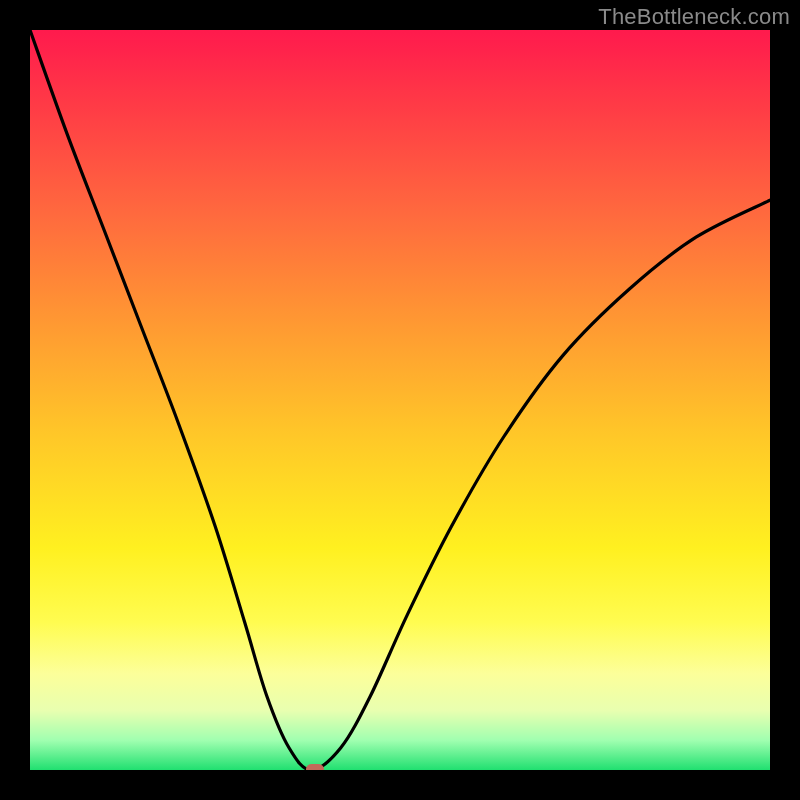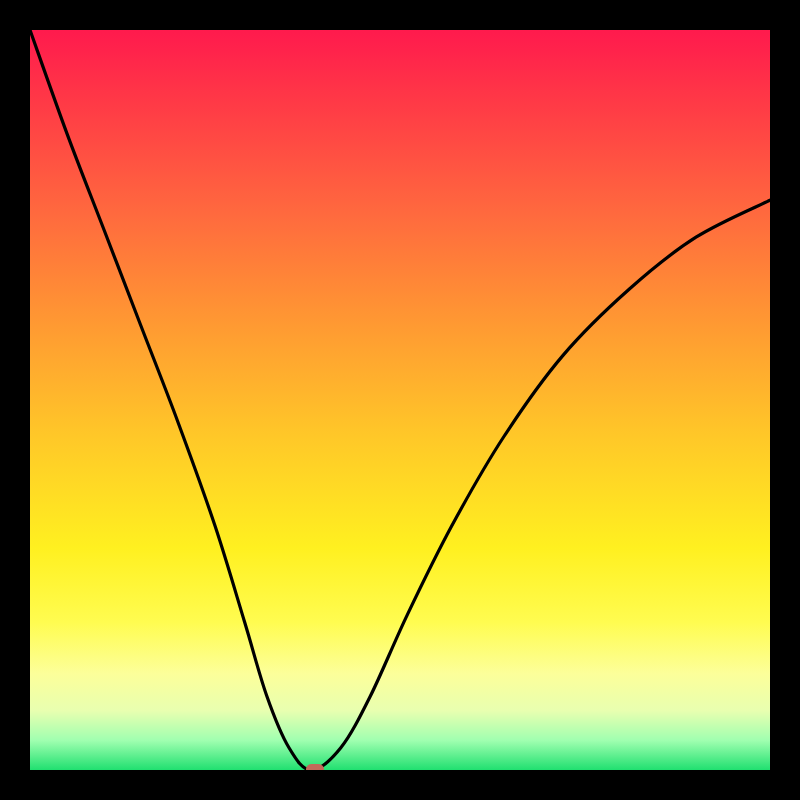--- a/index.html
+++ b/index.html
@@ -69,20 +69,21 @@
     font-weight: 500;
     letter-spacing: 0.2px;
     user-select: none;
   }
 </style>
 </head>
 <body>
 
 <div class="frame">
 
+  <div class="watermark">TheBottleneck.com</div>
 
   <div class="plot-area">
     <div class="gradient-bg"></div>
 
     <svg class="curve" viewBox="0 0 740 740" preserveAspectRatio="none">
       <path id="curve-path" fill="none" stroke="#000" stroke-width="3.2" stroke-linejoin="round" stroke-linecap="round" d="M 0 0 C 6.166666666666667 17.26666666666667, 24.666666666666664 70.30000000000001, 37 103.60000000000002 C 49.333333333333336 136.90000000000003, 61.666666666666664 167.7333333333334, 74 199.80000000000007 C 86.33333333333333 231.86666666666673, 98.66666666666667 263.93333333333334, 111 296 C 123.33333333333333 328.06666666666666, 135.66666666666666 358.90000000000003, 148 392.20000000000005 C 160.33333333333334 425.50000000000006, 173.9 462.49999999999994, 185 495.79999999999995 C 196.1 529.0999999999999, 205.96666666666667 563.6333333333333, 214.6 592 C 223.23333333333332 620.3666666666667, 229.4 645.0333333333333, 236.8 666 C 244.20000000000002 686.9666666666667, 251.6 705.4666666666666, 259 717.8 C 266.4 730.1333333333333, 272.56666666666666 740, 281.2 740 C 289.8333333333333 740, 300.93333333333334 730.1333333333333, 310.8 717.8 C 320.6666666666667 705.4666666666666, 329.3 688.2, 340.40000000000003 666 C 351.50000000000006 643.8, 363.83333333333337 612.9666666666667, 377.40000000000003 584.6 C 390.9666666666667 556.2333333333333, 405.76666666666665 525.4, 421.79999999999995 495.79999999999995 C 437.83333333333326 466.19999999999993, 455.1 435.3666666666667, 473.6 407 C 492.1 378.6333333333333, 511.83333333333326 350.26666666666665, 532.8 325.59999999999997 C 553.7666666666667 300.9333333333333, 577.2 278.73333333333335, 599.4000000000001 259 C 621.6000000000001 239.26666666666668, 642.5666666666667 222.00000000000006, 666 207.20000000000005 C 689.4333333333333 192.40000000000003, 727.6666666666666 176.36666666666662, 740 170.19999999999993"></path>
     </svg>
 
     <div id="marker" class="marker" style="left: 284.9px; top: 740px;"></div>
   </div>

